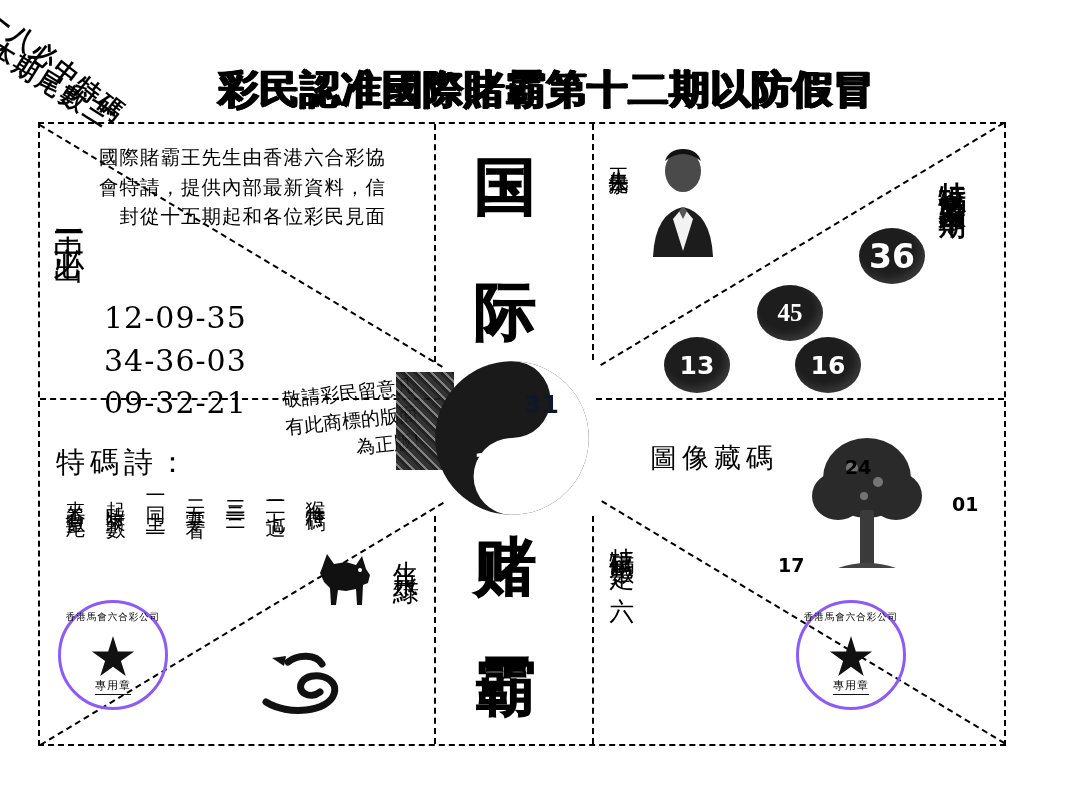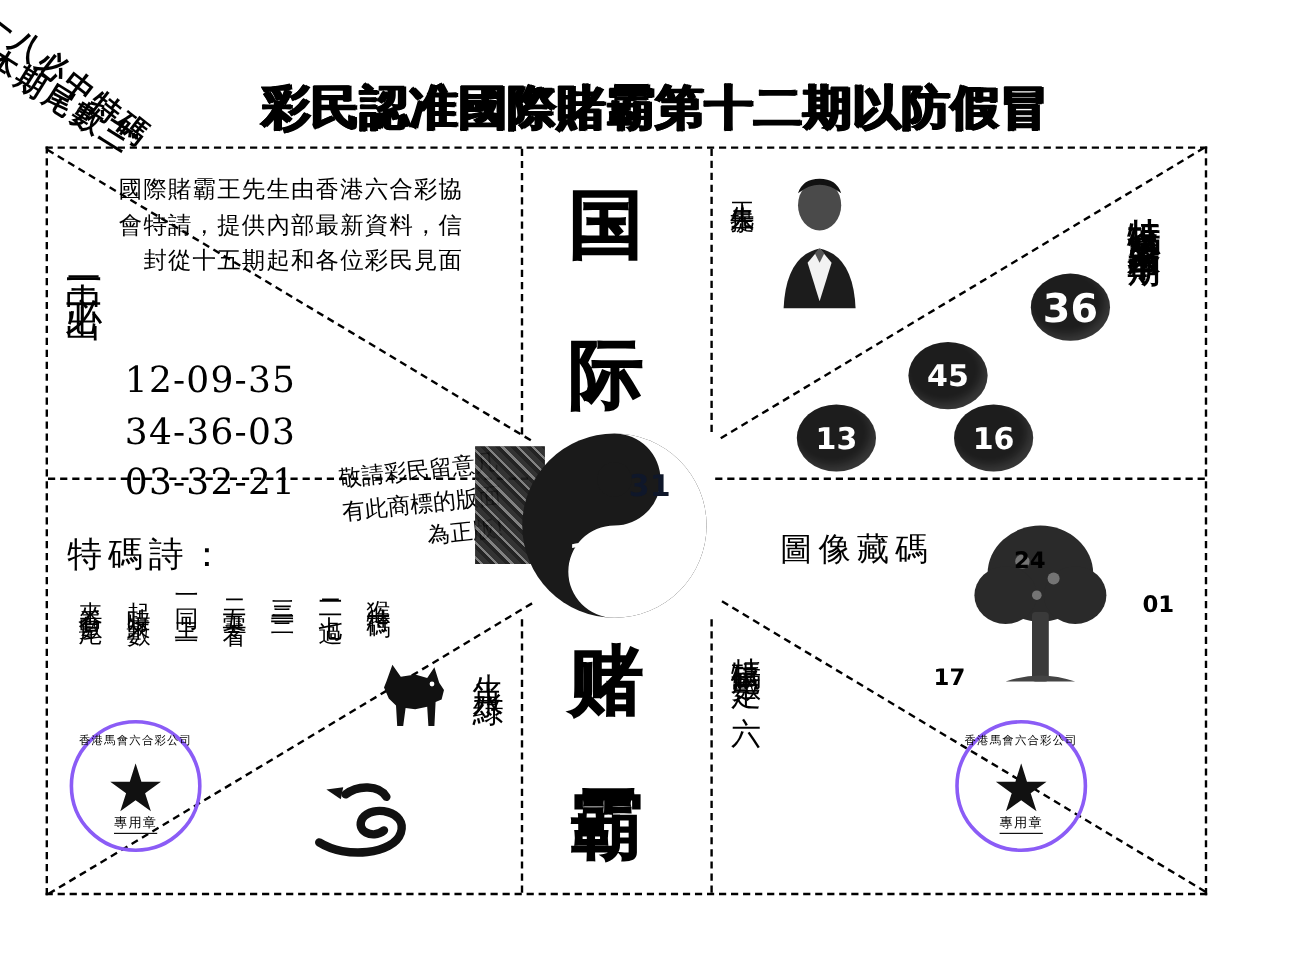--- a/index.html
+++ b/index.html
@@ -161,21 +161,21 @@
     background: #1d1d1d;
     color: #ffffff;
     font-family: "DejaVu Sans", sans-serif;
     font-weight: 700;
     display: flex;
     align-items: center;
     justify-content: center;
     box-shadow: inset -4px -5px 8px rgba(255,255,255,0.12);
   }
   #ball-36 { left: 859px; top: 228px; width: 66px; height: 56px; font-size: 33px; }
-  #ball-45 { left: 757px; top: 285px; width: 66px; height: 56px; font-size: 25px; }
+  #ball-45 { left: 757px; top: 285px; width: 66px; height: 56px; font-size: 25px; font-family: Liberation Serif, serif; }
   #ball-13 { left: 664px; top: 337px; width: 66px; height: 56px; font-size: 25px; }
   #ball-16 { left: 795px; top: 337px; width: 66px; height: 56px; font-size: 25px; }
 
   
   #wang-photo {
     position: absolute;
     left: 645px; top: 145px;
     width: 76px; height: 112px;
     overflow: hidden;
   }
@@ -338,21 +338,21 @@
   <div class="dash-line" style="left:40px; top:124px; width:470px; transform: rotate(31deg);"></div>
   <div class="dash-line" style="left:40px; top:744px; width:470px; transform: rotate(-31deg);"></div>
   <div class="dash-line" style="left:1004px; top:124px; width:470px; transform: rotate(149deg);"></div>
   <div class="dash-line" style="left:1004px; top:744px; width:470px; transform: rotate(-149deg);"></div>
 
   <div class="blk vtext" id="three-hit">三中一必出</div>
 
   <div class="blk" id="num-lines">
     <div>12-09-35</div>
     <div>34-36-03</div>
-    <div>03-32-21</div>
+    <div>09-32-21</div>
   </div>
 
   <div class="blk" id="intro-par">國際賭霸王先生由香港六合彩協會特請，提供內部最新資料，信封從十五期起和各位彩民見面</div>
 
   <div class="blk" id="poem-title">特碼詩：</div>
 
   <div id="poem-grid">
     <div class="poem-col">猴特碼一</div>
     <div class="poem-col">二一七過</div>
     <div class="poem-col">三二三一</div>

